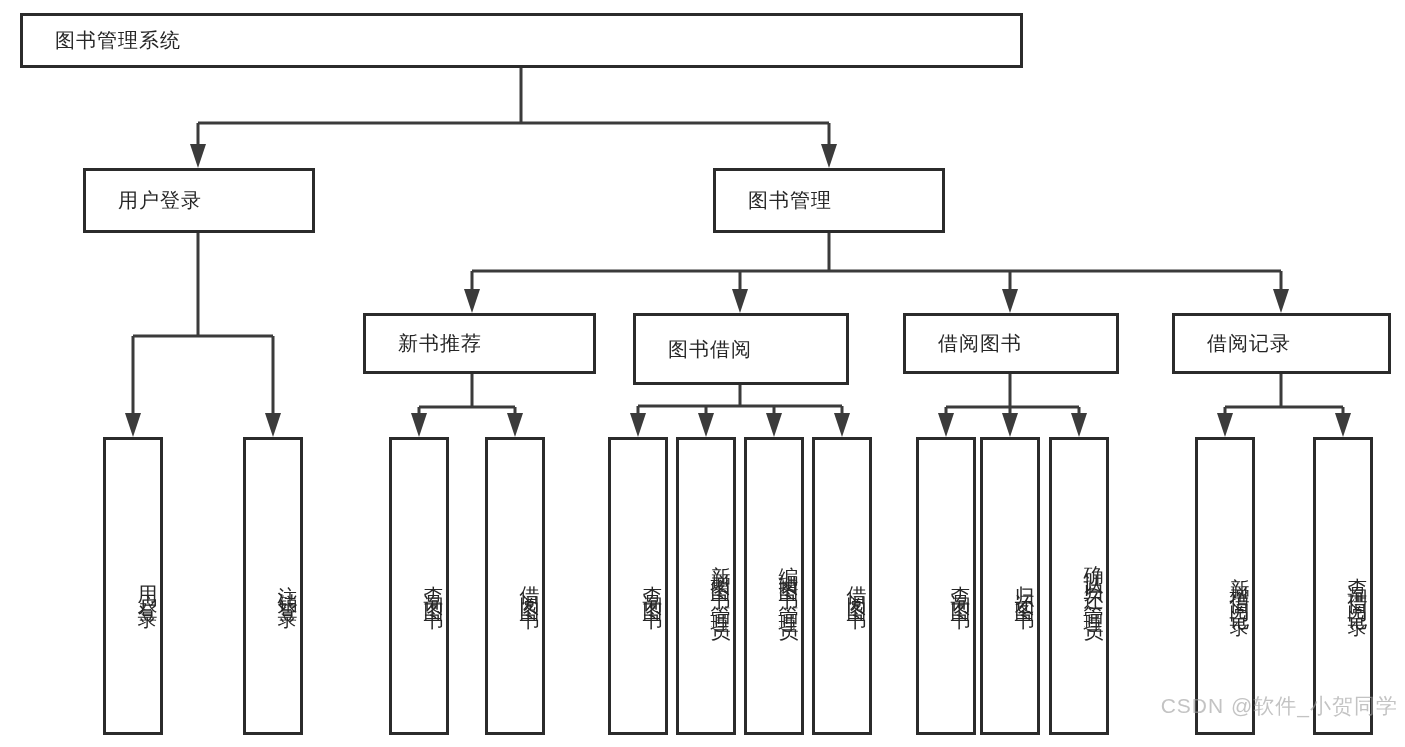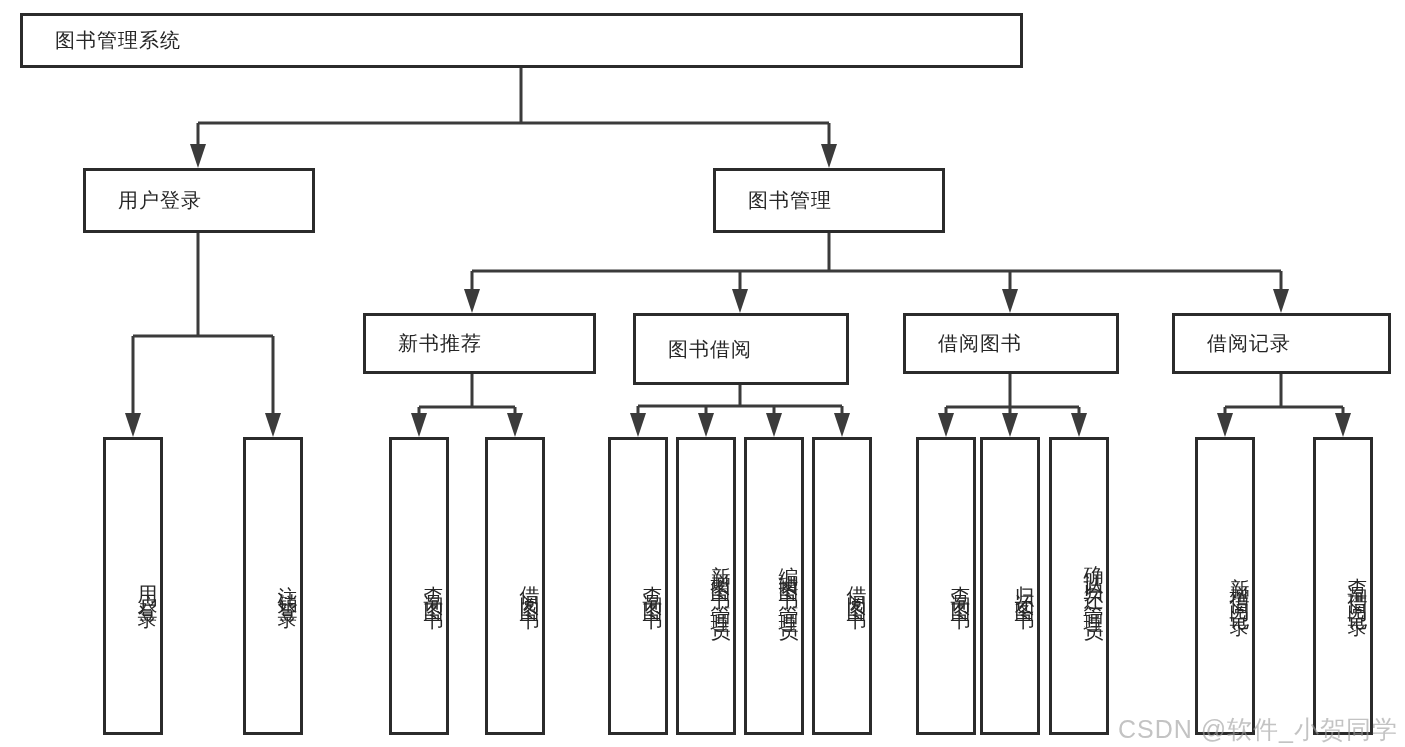--- a/index.html
+++ b/index.html
@@ -52,23 +52,23 @@
   #l-edit-books     { left: 744px; }
   #l-borrow-books-2 { left: 812px; }
   #l-query-books-3  { left: 916px; }
   #l-return-books   { left: 980px; }
   #l-confirm-return { left: 1049px; }
   #l-add-record     { left: 1195px; }
   #l-query-record   { left: 1313px; }
   .watermark {
     position: absolute;
     right: 7px;
-    top: 713px;
+    top: 692px;
     z-index: 5;
-    font-size: 25px;
+    font-size: 21px;
     letter-spacing: 1px;
     color: rgba(158, 158, 158, 0.62);
     white-space: nowrap;
   }
 </style>
 </head>
 <body>
 
 <div class="canvas">
 

